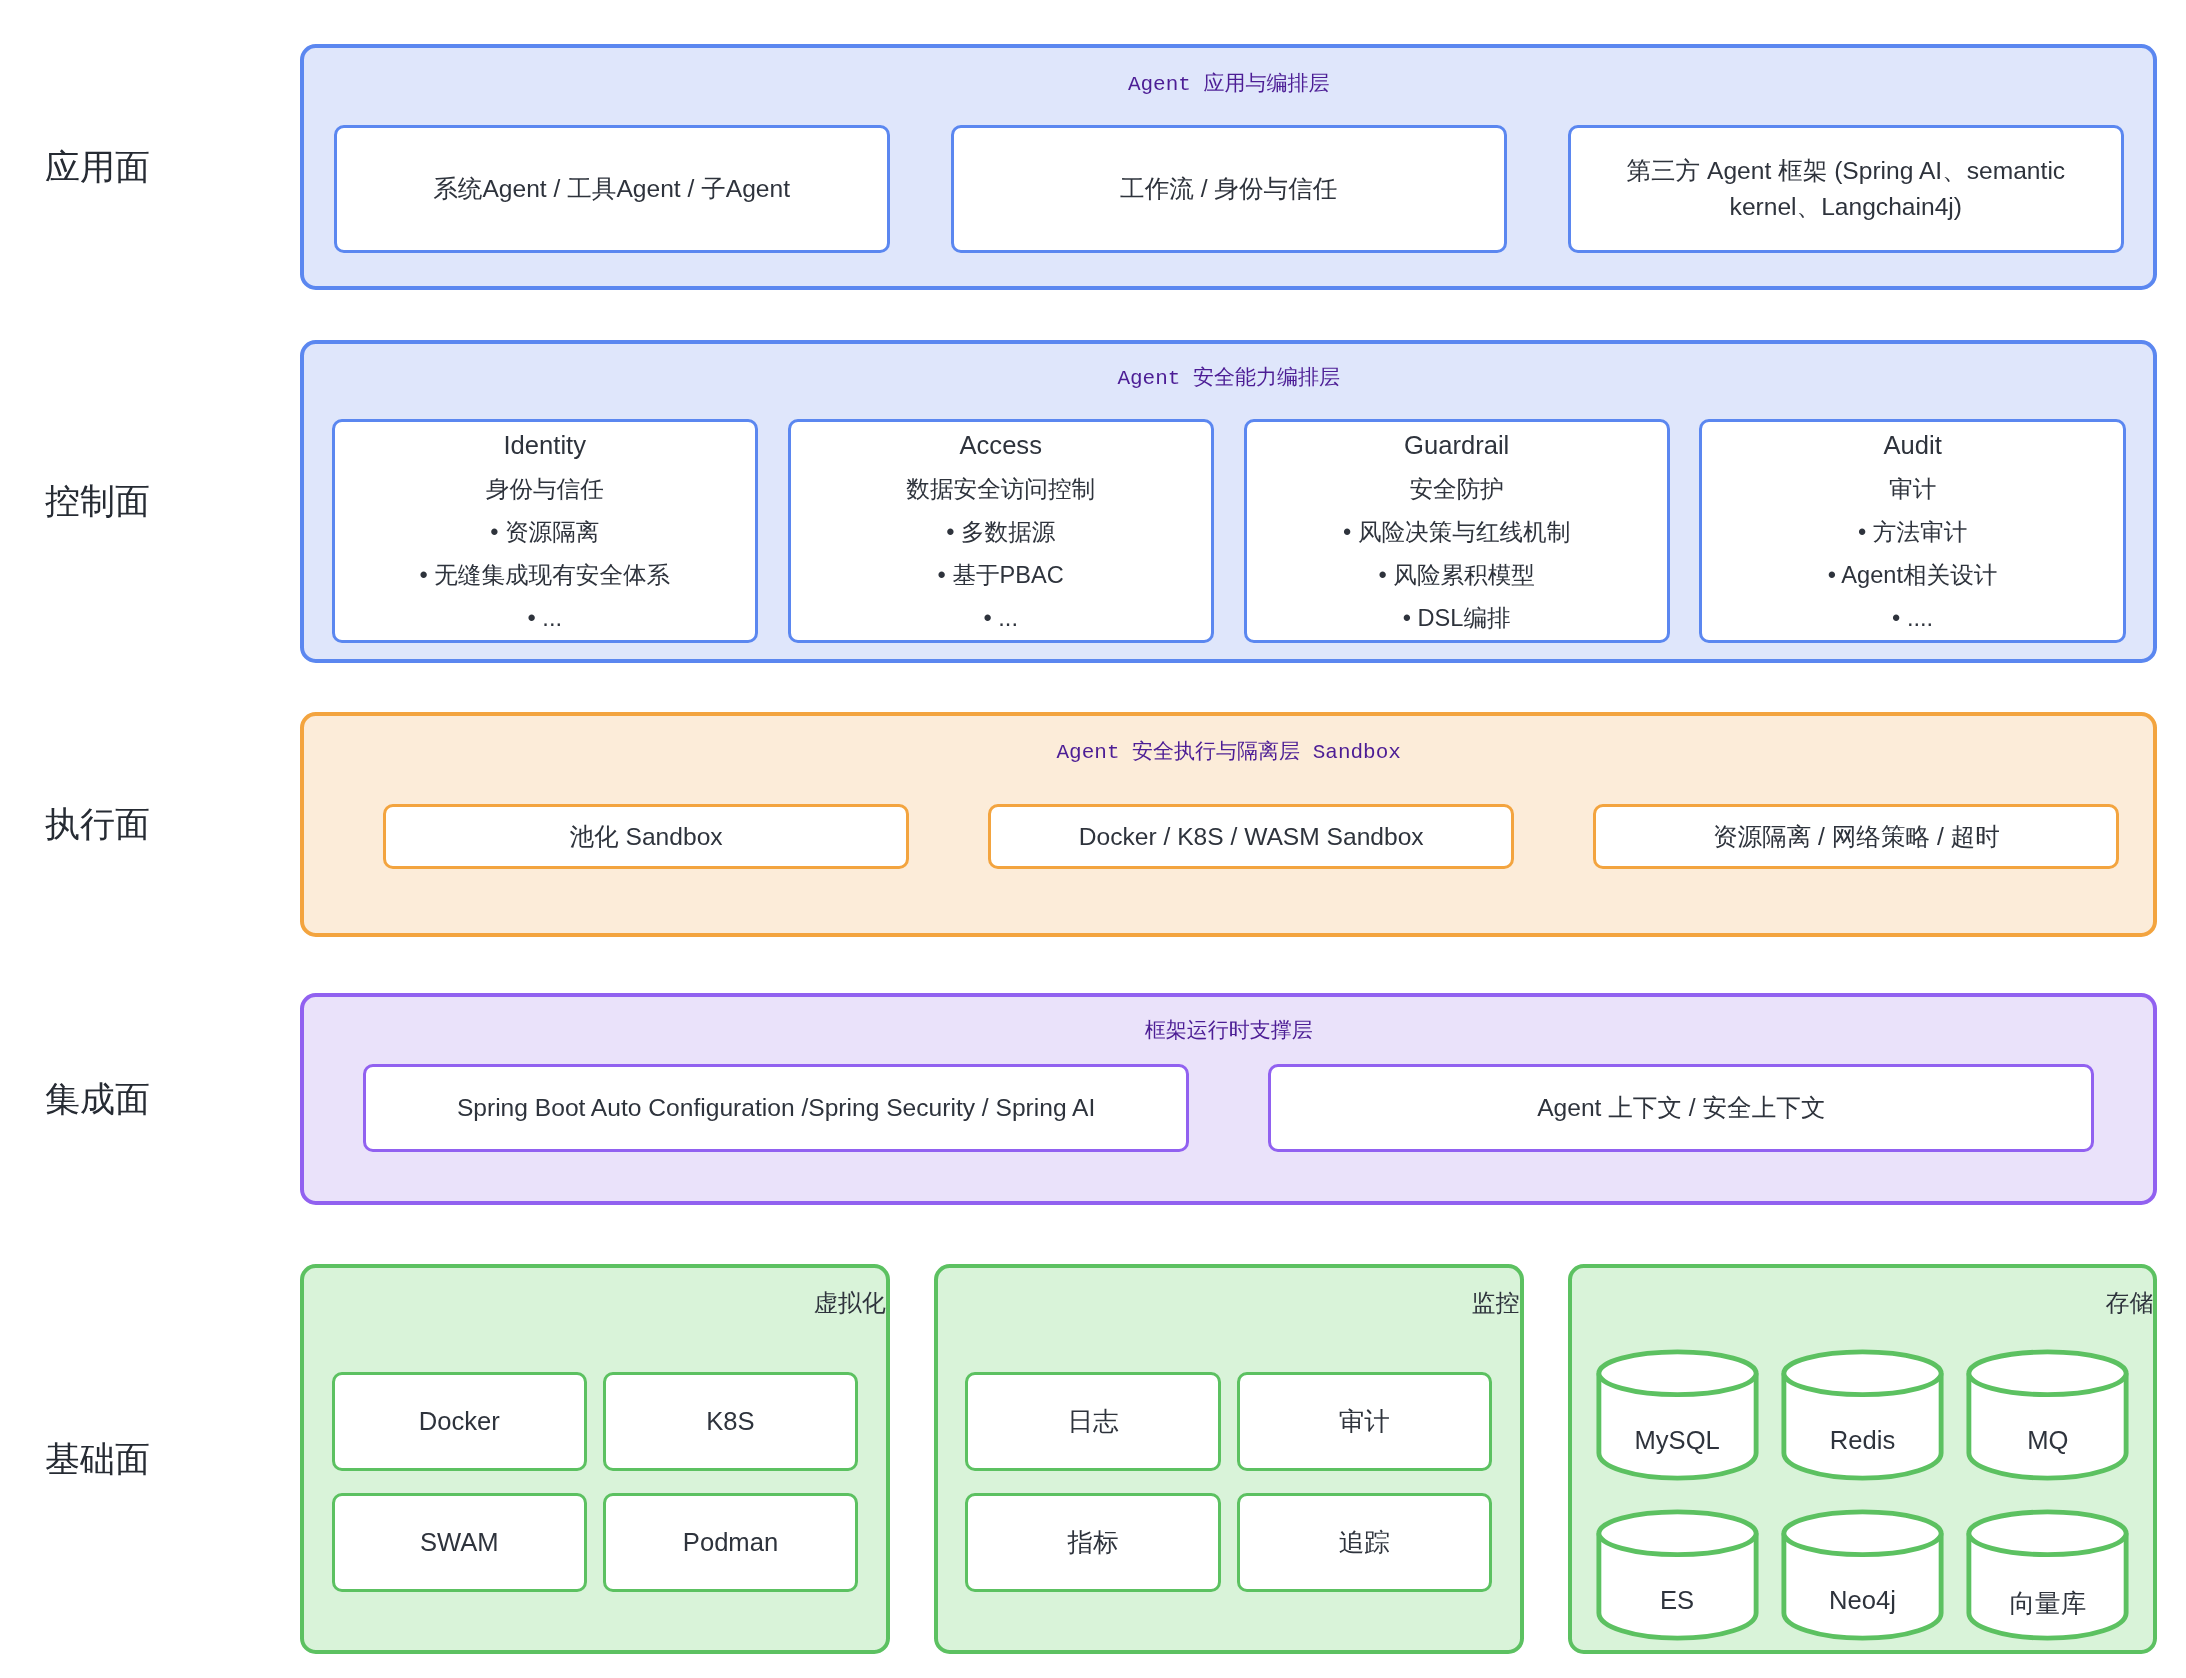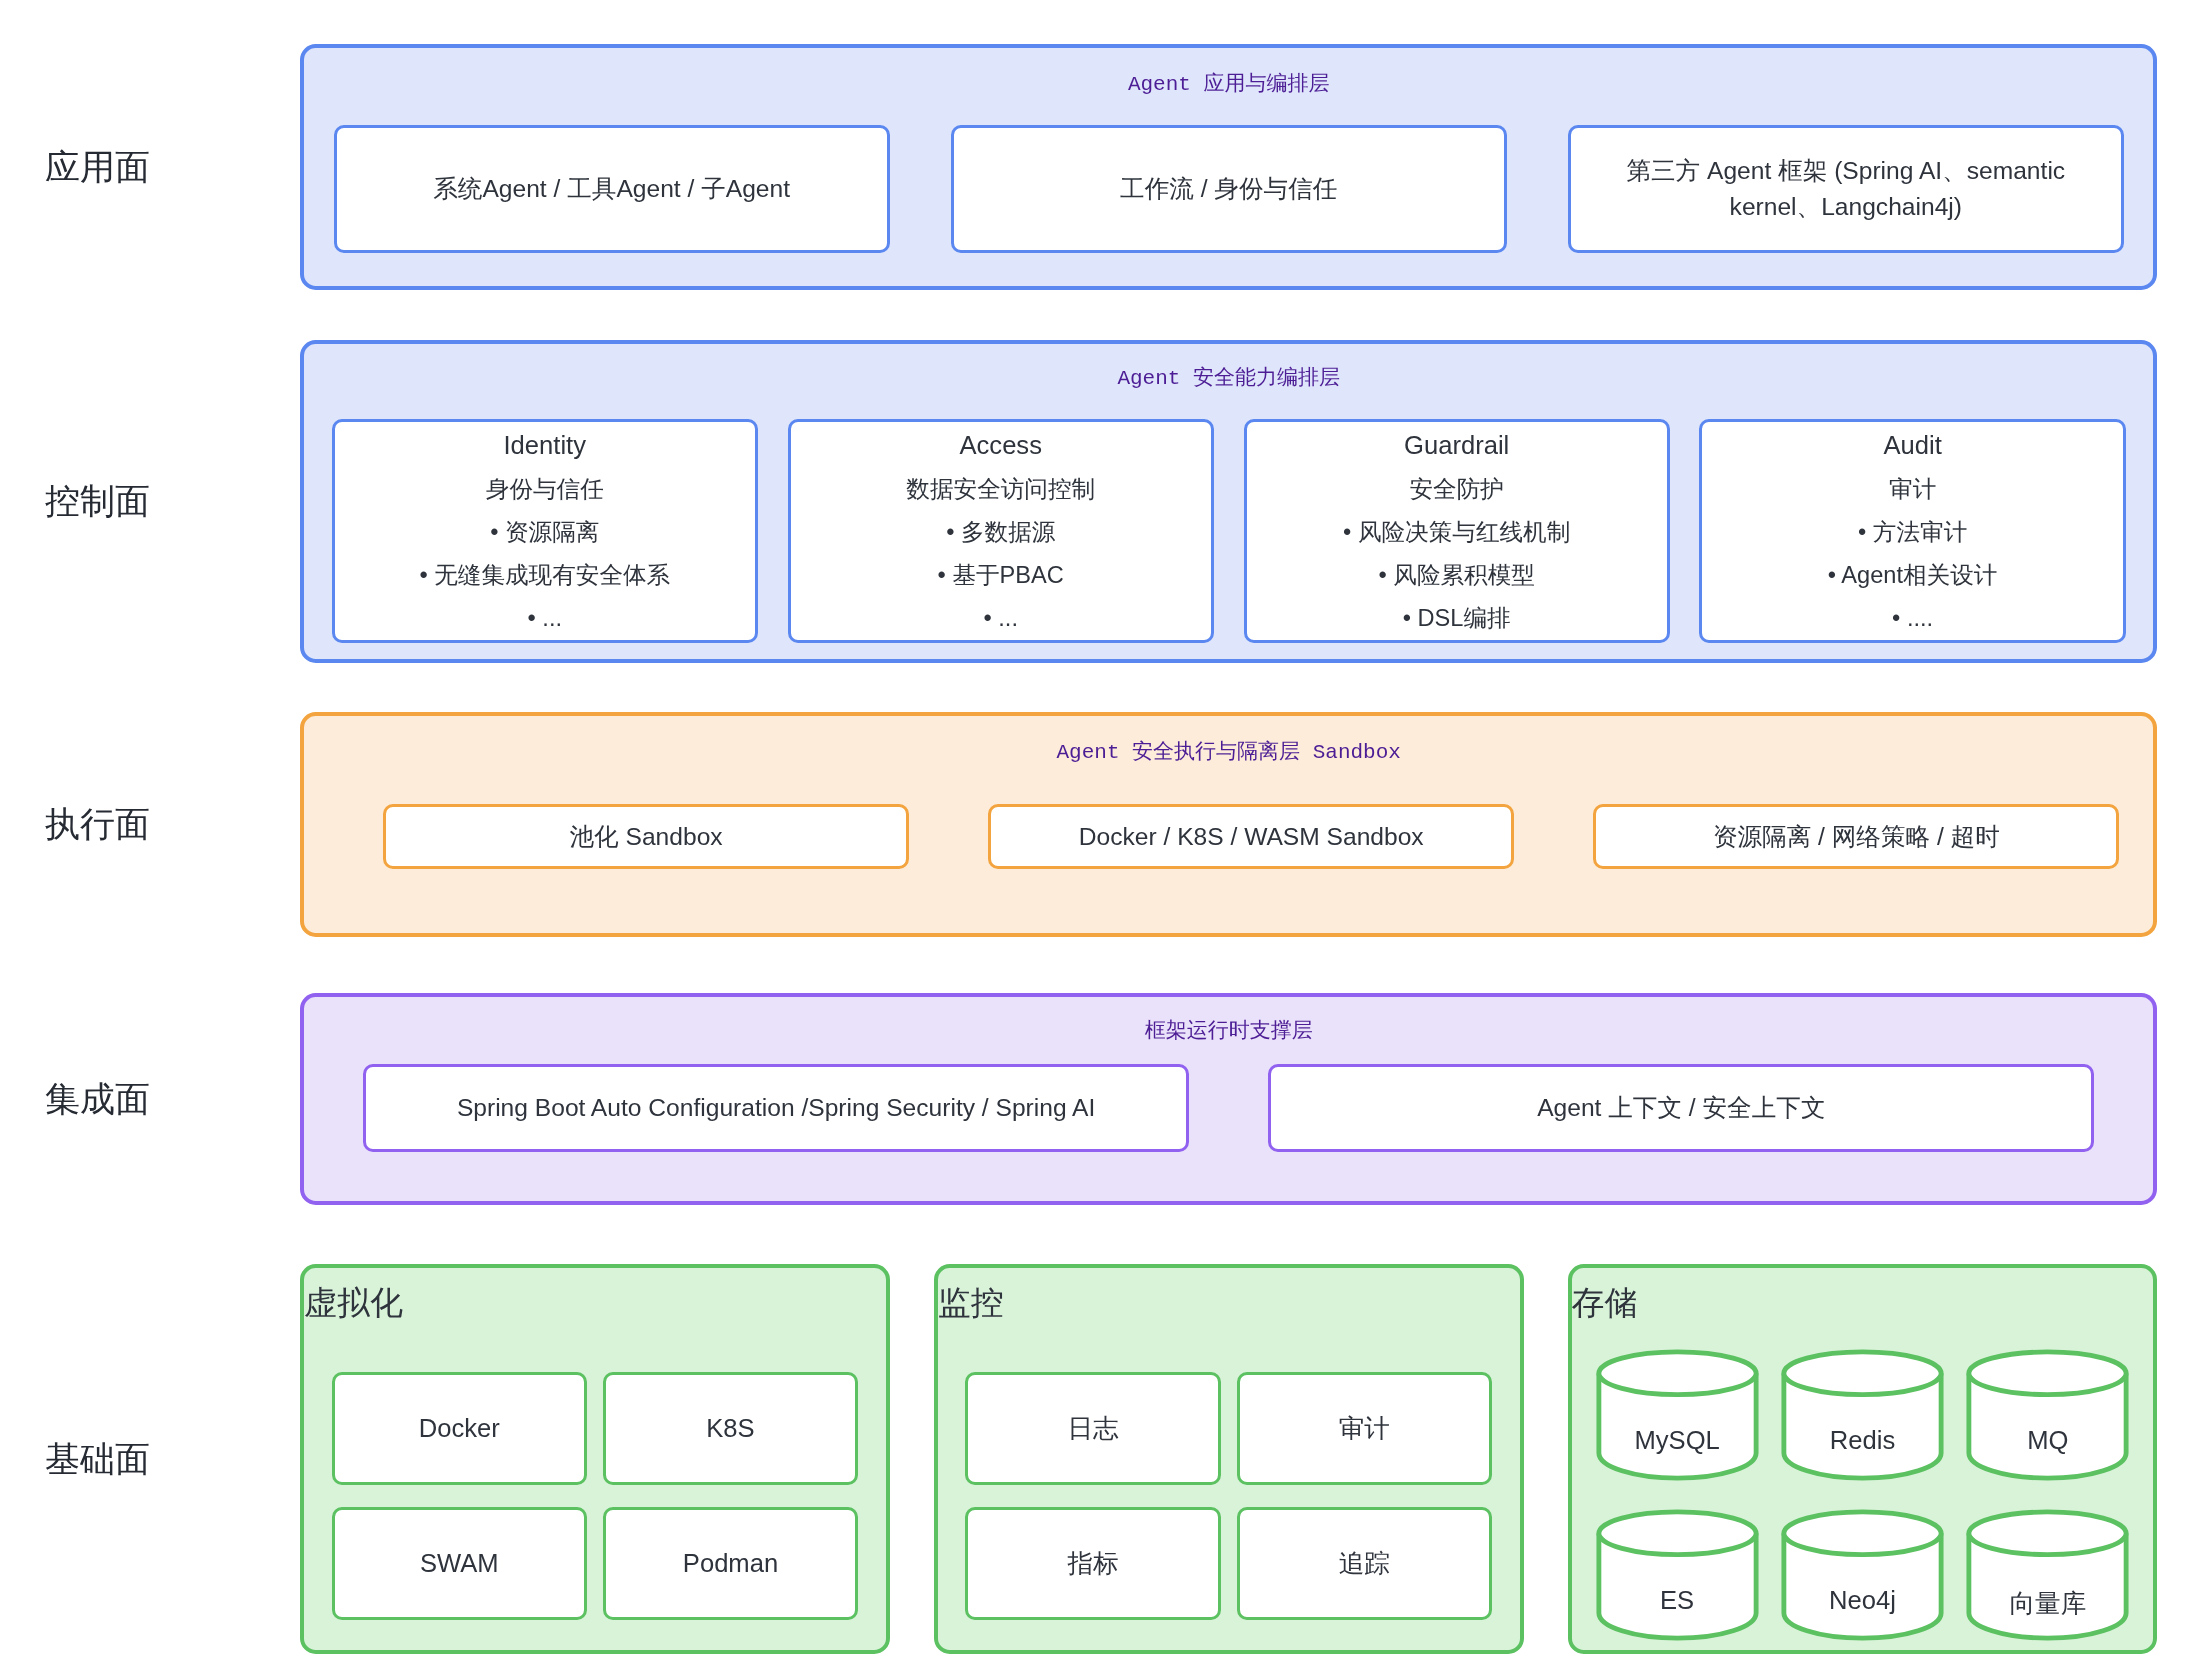--- a/index.html
+++ b/index.html
@@ -54,23 +54,23 @@
   .bullets{list-style:none; margin:0; padding:0;}
   .bullets li::before{content:"•  ";}
   .l3 .boxrow{margin:37px 34px 0 79px; gap:79px; height:65px;}
   .l4 .boxrow{margin:17.7px 59px 0; gap:79px; height:88px;}
   .foundation{gap:44px;}
   .group{
     flex:1; box-sizing:border-box; background:var(--green_fill);
     border:4.9px solid var(--green_border); border-radius:15.8px;
     display:flex; flex-direction:column;
   }
-  .group-title{text-align:left; font-size:33px; line-height:29.6px; padding-top:19.7px;}
+  .group-title{text-align:right; font-size:24px; line-height:29.6px; padding-top:19.7px;}
   .grid2{display:grid; grid-template-columns:1fr 1fr; gap:21.7px 15.8px; margin:55px 27.6px 0;}
-  .grid2 .wbox{height:113px; font-size:25.6px;}
+  .grid2 .wbox{height:99px; font-size:25.6px;}
   .cylgrid{display:grid; grid-template-columns:repeat(3,1fr); gap:21.7px 17.7px; margin:29.6px 21.7px 0; justify-items:center;}
   .cyl{position:relative; width:165px; height:138px;}
   .cyl-svg{position:absolute; inset:0; width:100%; height:100%;}
   .cyl-svg path,.cyl-svg ellipse{fill:#fff; stroke:var(--green_border); stroke-width:5;}
   .cyl-label{position:absolute; left:0; right:0; top:79px; text-align:center; font-size:25.6px;}
 </style>
 </head>
 <body>
 
 <div class="page">

